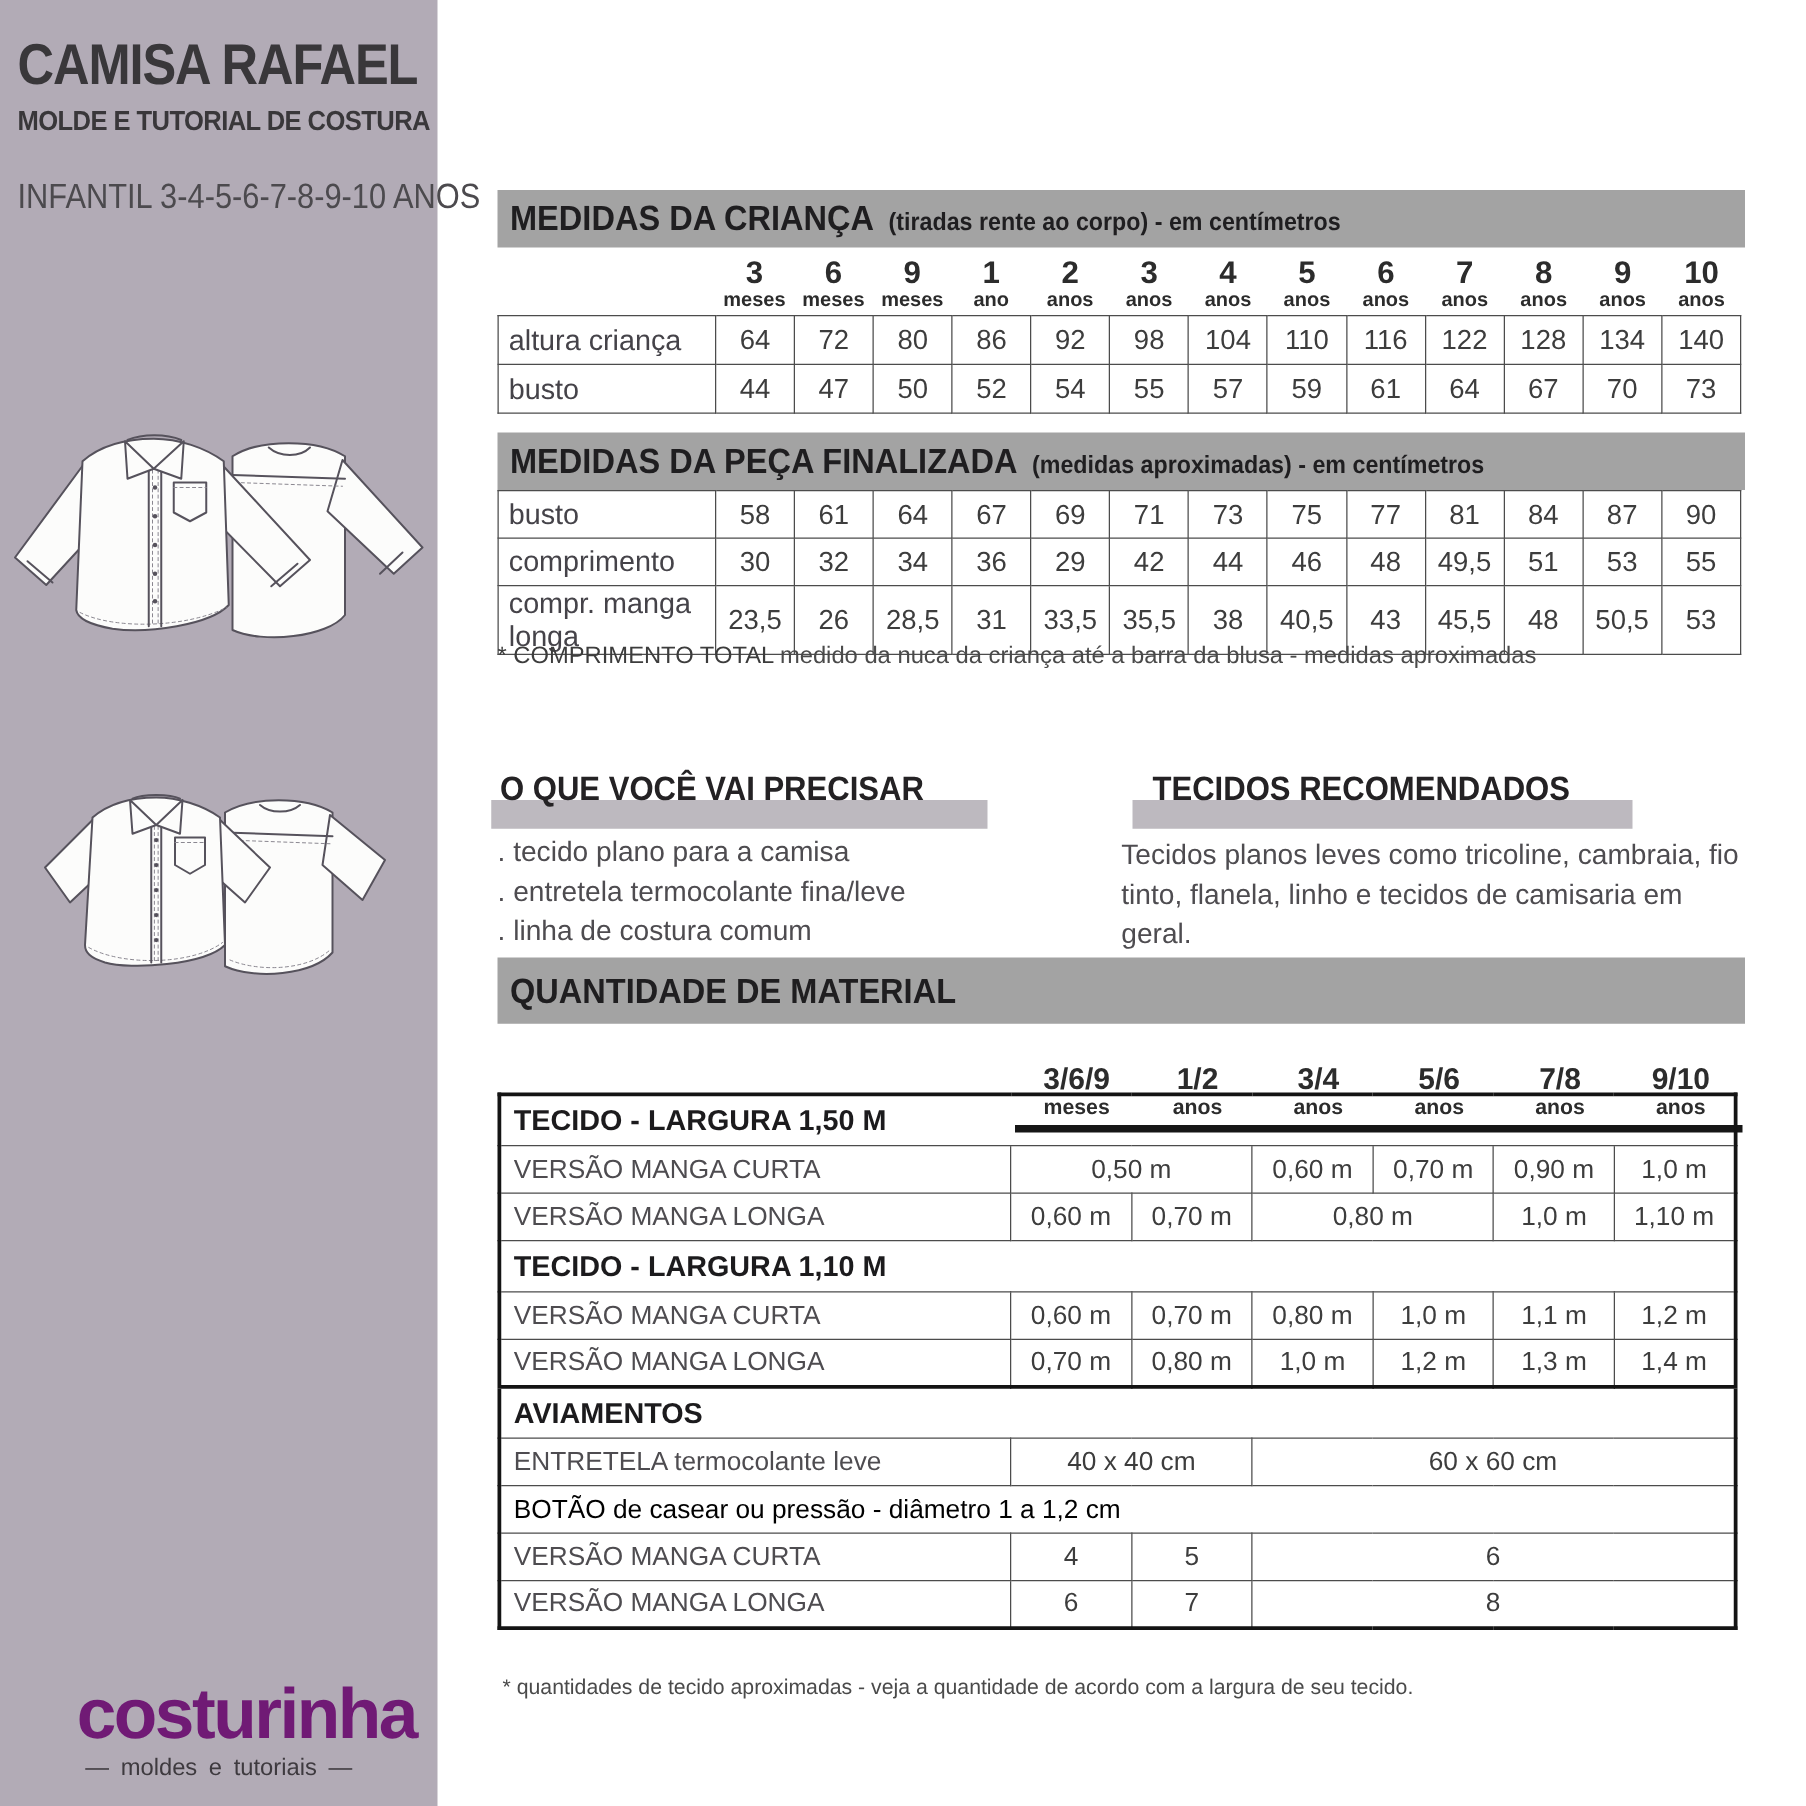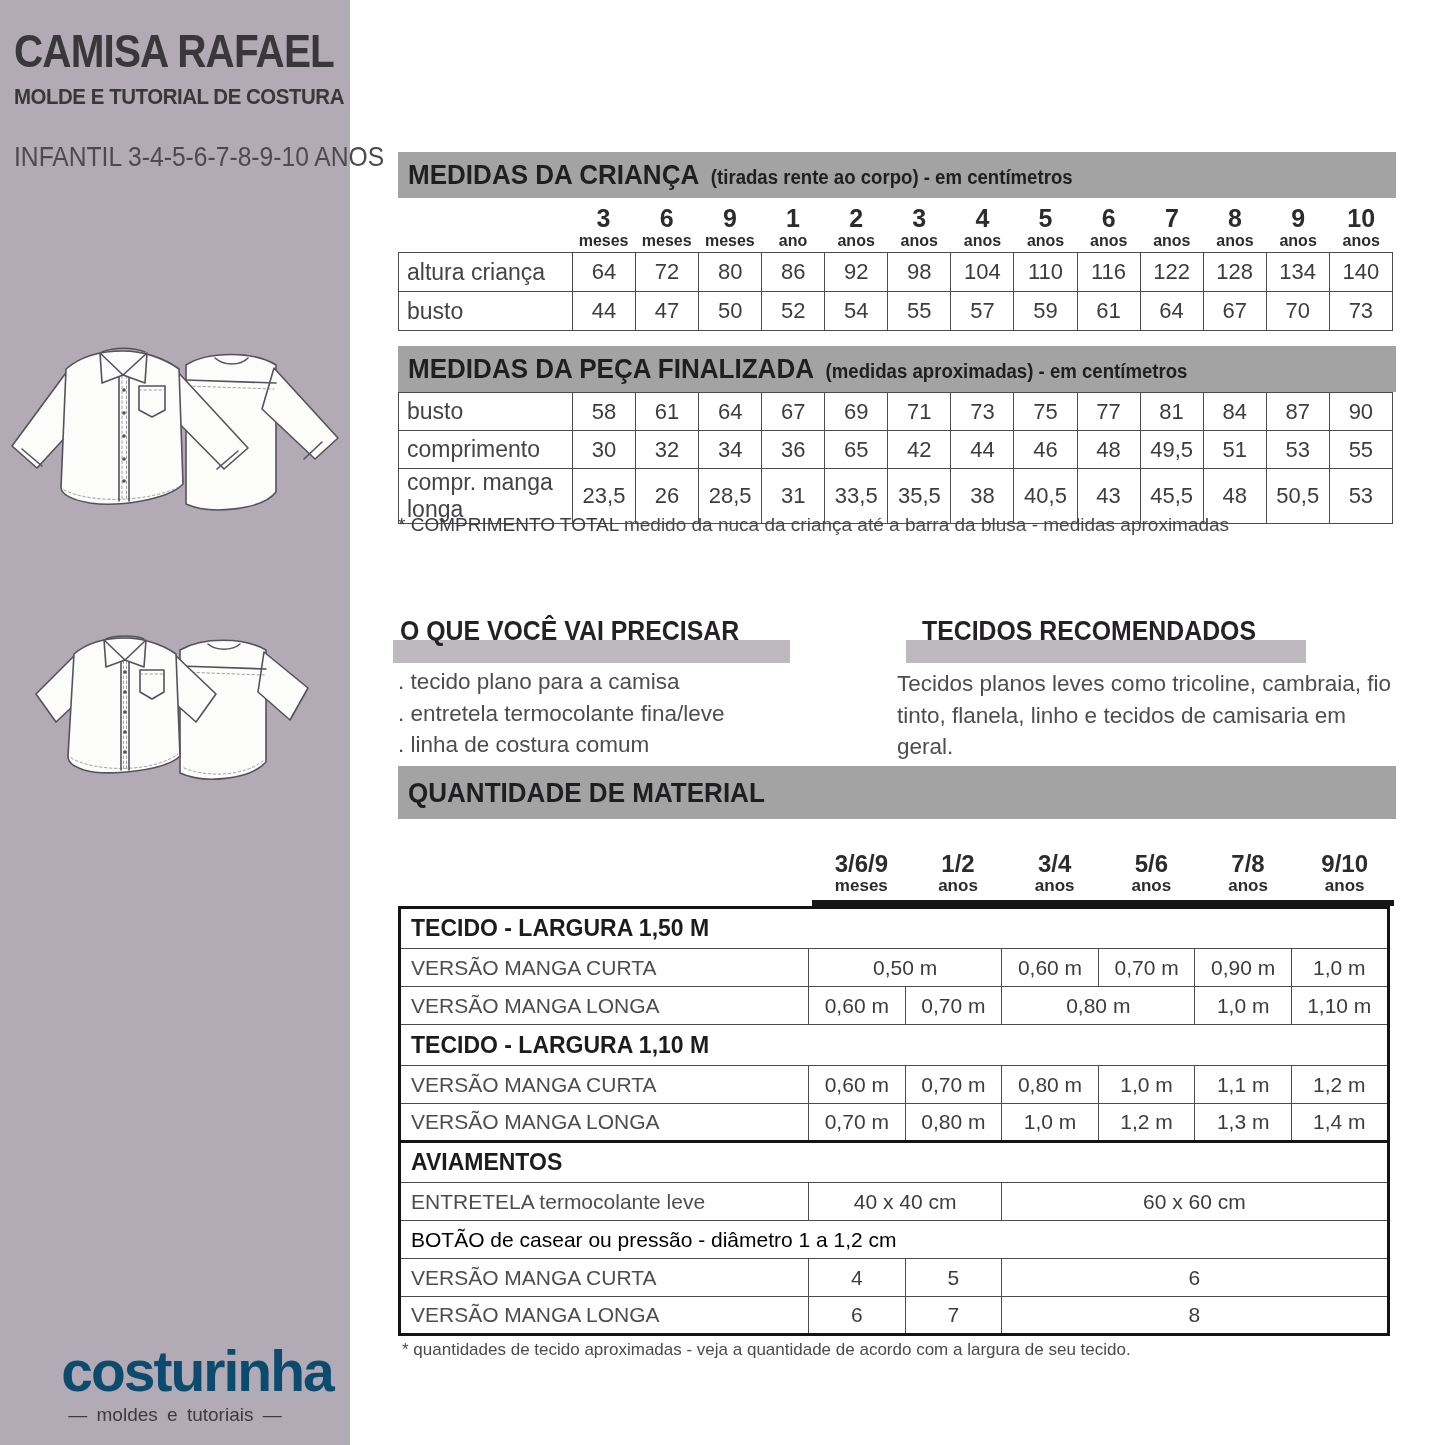--- a/index.html
+++ b/index.html
@@ -11,21 +11,21 @@
   .sidebar { position:absolute; left:0; top:0; width:350px; height:1445px; background:#b2abb6; }
   .cond { display:inline-block; transform:scaleX(0.88); transform-origin:0 50%; white-space:nowrap; }
   .brand-title { position:absolute; left:14px; top:24px; font-size:46px; font-weight:bold; letter-spacing:-1px; color:#39373a; }
   .brand-subtitle { position:absolute; left:14px; top:84px; font-size:22px; font-weight:bold; letter-spacing:-0.5px; color:#39373a; }
   .size-range { position:absolute; left:14px; top:138px; font-size:28px; font-weight:400; color:#4c4a4e; line-height:37px; }
   .shirt-svg { position:absolute; }
   .shirt-svg path, .shirt-svg line { fill:#fcfcfb; stroke:#56525c; stroke-width:1.6; stroke-linejoin:round; stroke-linecap:round; }
   .shirt-svg .noline { fill:none; }
   .shirt-svg .stitch { fill:none; stroke:#8a8790; stroke-width:0.8; stroke-dasharray:2.5 2.5; }
   .shirt-svg .btn { fill:#56525c; stroke:none; }
-  .logo-word { position:absolute; left:0; top:1338px; width:394px; text-align:center; font-size:57px; font-weight:bold; letter-spacing:-2px; color:#0c4a6e; }
+  .logo-word { position:absolute; left:0; top:1338px; width:394px; text-align:center; font-size:57px; font-weight:bold; letter-spacing:-2px; color:#701a75; }
   .logo-tag { position:absolute; left:0; top:1404px; width:350px; text-align:center; font-size:19px; color:#3e3a3f; word-spacing:4px; }
 
   
   .hbar { position:absolute; left:398px; width:998px; height:46px; background:#a3a3a3; display:flex; align-items:center; padding-left:10px; }
   .hbar-main { font-size:28px; font-weight:bold; color:#1f1e20; }
   .hbar-note { font-size:20px; font-weight:bold; color:#1f1e20; margin-left:8px; }
 
   
   .size-head { position:absolute; display:flex; }
   .size-cell { text-align:center; }
@@ -49,21 +49,21 @@
   .footnote1 b { font-weight:normal; color:#3c3c3c; }
   .footnote2 { position:absolute; left:402px; top:1340px; font-size:17px; color:#4a4a4a; }
 
   
   .title-bar { position:absolute; height:23px; background:#bdb9bf; }
   .sec-title { position:absolute; font-size:27px; font-weight:bold; color:#242224; z-index:2; }
   .supplies-list { position:absolute; left:398px; top:666px; font-size:22.5px; line-height:31.5px; color:#4e4c50; }
   .fabrics-text { position:absolute; left:897px; top:668px; width:505px; font-size:22.5px; line-height:31.5px; color:#4e4c50; }
 
   
-  #mt { position:absolute; left:398px; top:906px; width:828px; border:3px solid #141414; }
+  #mt { position:absolute; left:398px; top:874px; width:828px; border:3px solid #141414; }
   #mt td { border:1.5px solid #4c4c4c; height:38px; font-size:21px; color:#3d3d3d; text-align:center; overflow:hidden; }
   #mt td.lbl { text-align:left; padding-left:10px; color:#4e4c50; }
   #mt tr.sec td { height:41px; font-size:23px; font-weight:bold; color:#1c1b1d; text-align:left; padding-left:10px; }
   #mt tr.thick td { border-top:3px solid #141414; }
   #mt tr.full td { text-align:left; padding-left:10px; color:#000000; }
   .thickline { position:absolute; left:812px; top:900px; width:582px; height:6px; background:#161616; }
 </style>
 </head>
 <body>
 
@@ -295,21 +295,21 @@
           <td>84</td>
           <td>87</td>
           <td>90</td>
         </tr>
         <tr>
           <td class="lbl">comprimento</td>
           <td>30</td>
           <td>32</td>
           <td>34</td>
           <td>36</td>
-          <td>65</td>
+          <td>29</td>
           <td>42</td>
           <td>44</td>
           <td>46</td>
           <td>48</td>
           <td>49,5</td>
           <td>51</td>
           <td>53</td>
           <td>55</td>
         </tr>
         <tr>

